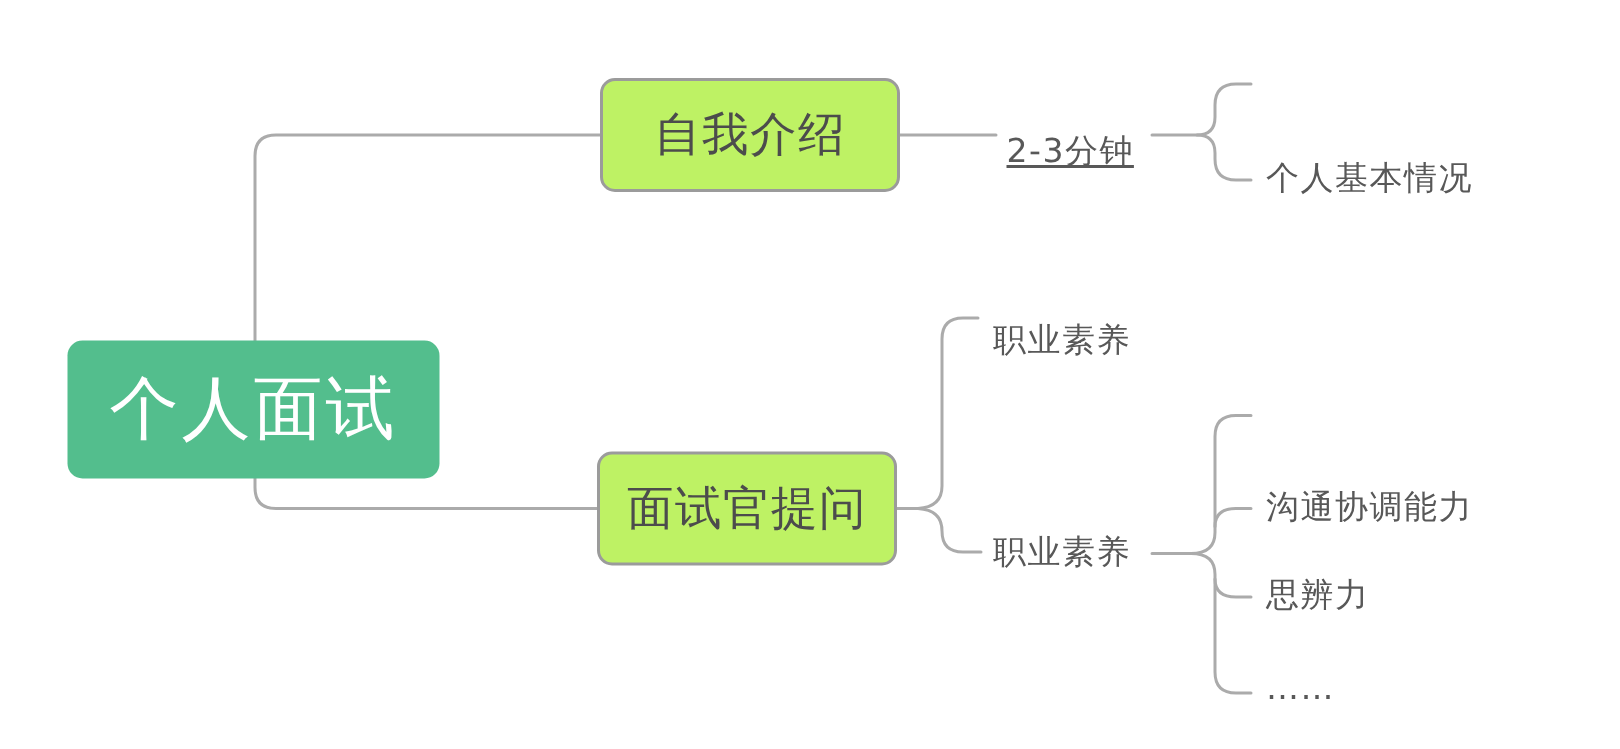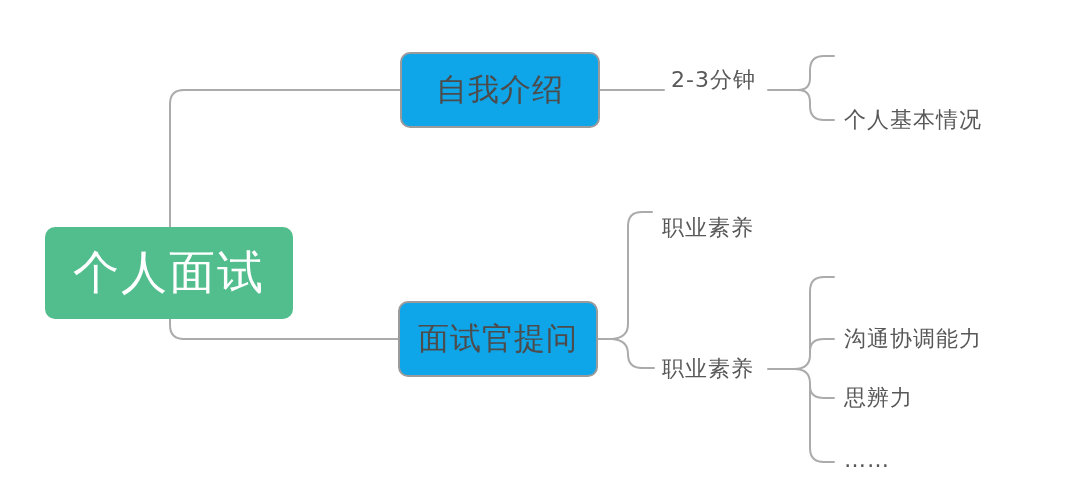--- a/index.html
+++ b/index.html
@@ -10,21 +10,21 @@
   }
   svg.connectors{position:absolute;left:0;top:0;color:var(--line,#ababab);}
   svg.connectors path{fill:none;stroke:currentColor;stroke-width:2;stroke-linecap:round;}
   .root-node{
     position:absolute;left:45px;top:227px;width:248px;height:92px;
     background:var(--root_bg,#53be8d);color:var(--root_text,#fff);
     border-radius:10px;display:flex;align-items:center;justify-content:center;
     font-size:46px;letter-spacing:2px;
   }
   .box-node{
-    position:absolute;width:200px;height:76px;background:#0ea5e9;
+    position:absolute;width:200px;height:76px;background:#bef264;
     border:2px solid var(--node_border,#9b9b9b);border-radius:10px;
     display:flex;align-items:center;justify-content:center;
     font-size:31px;color:var(--node_text,#4c4c4c);letter-spacing:1px;
     box-sizing:border-box;
   }
   .leaf{
     position:absolute;font-size:22px;line-height:24px;white-space:nowrap;
     color:var(--leaf_text,#585858);letter-spacing:1px;
   }
 </style>
@@ -56,21 +56,21 @@
   </div>
 
   <div class="box-node" style="left:400px;top:52px;">
     <span>自我介绍</span>
   </div>
 
   <div class="box-node" style="left:398px;top:301px;">
     <span>面试官提问</span>
   </div>
 
-  <div class="leaf" style="left:671px;top:68px;">2-3分钟</div>
+  <div class="leaf" style="left:671px;top:90px;text-decoration:underline;">2-3分钟</div>
 
 
   <div class="leaf" style="left:844px;top:108px;">个人基本情况</div>
 
   <div class="leaf" style="left:662px;top:216px;">职业素养</div>
 
   <div class="leaf" style="left:662px;top:357px;">职业素养</div>
 
 
   <div class="leaf" style="left:844px;top:327px;">沟通协调能力</div>

